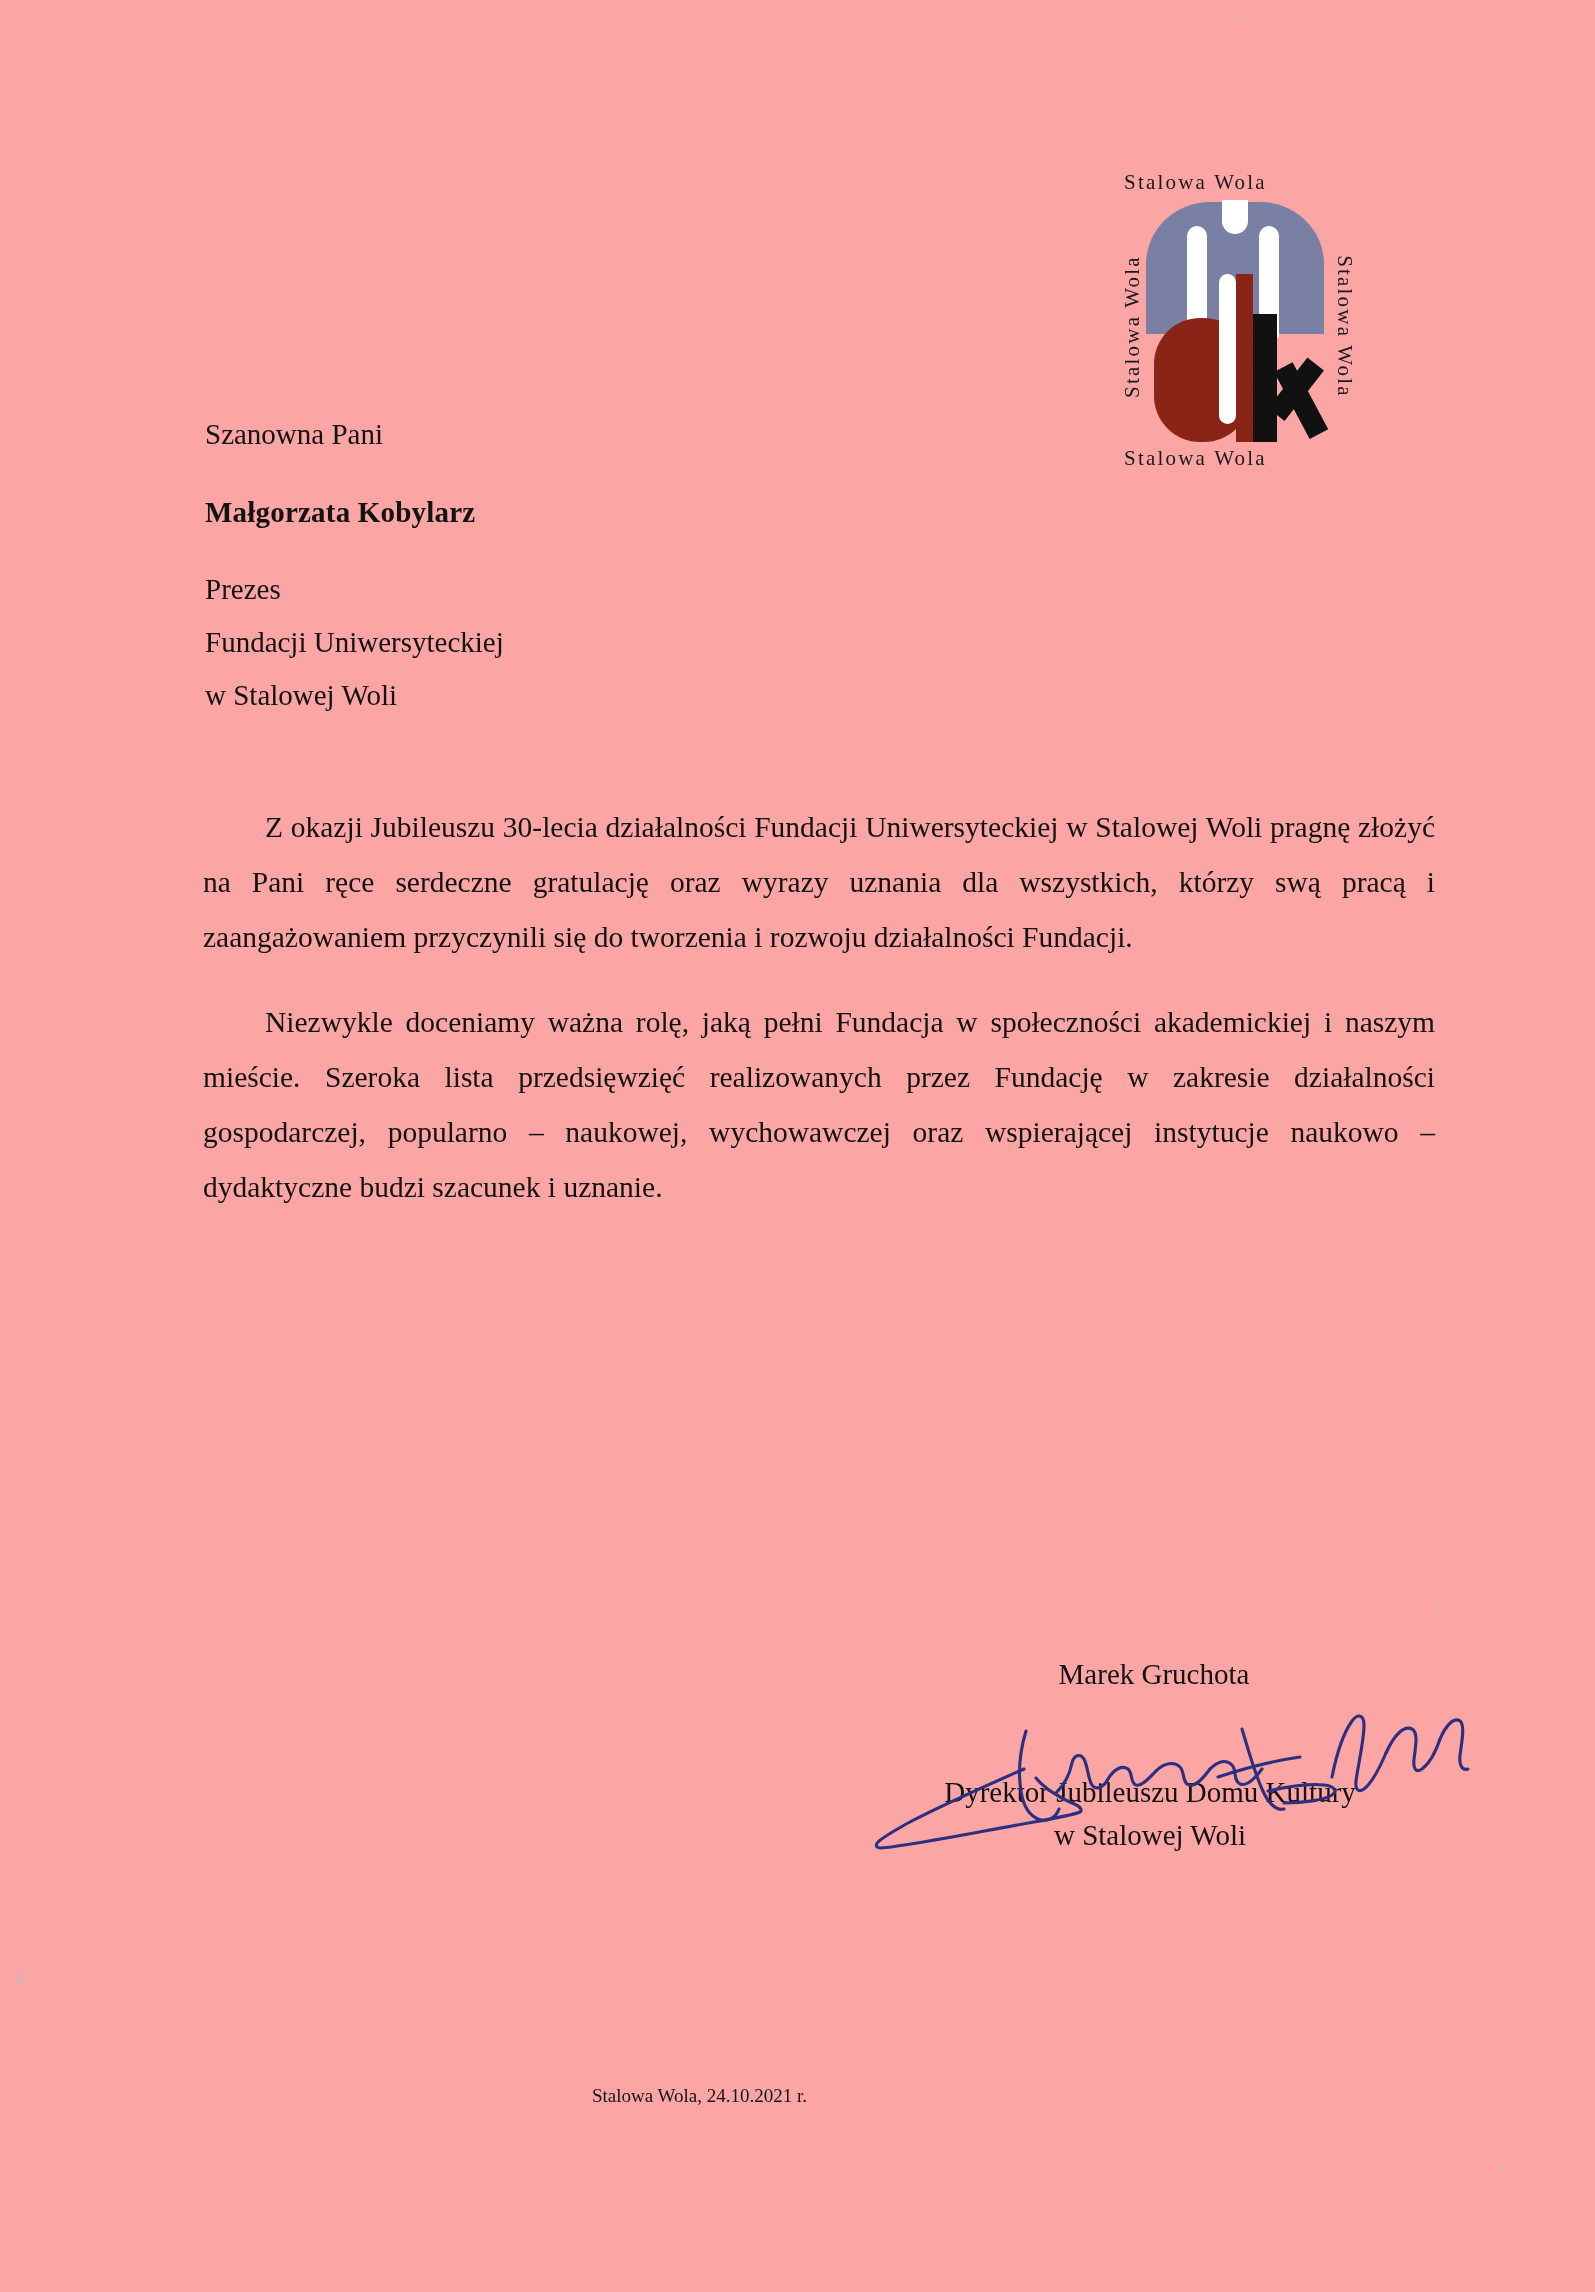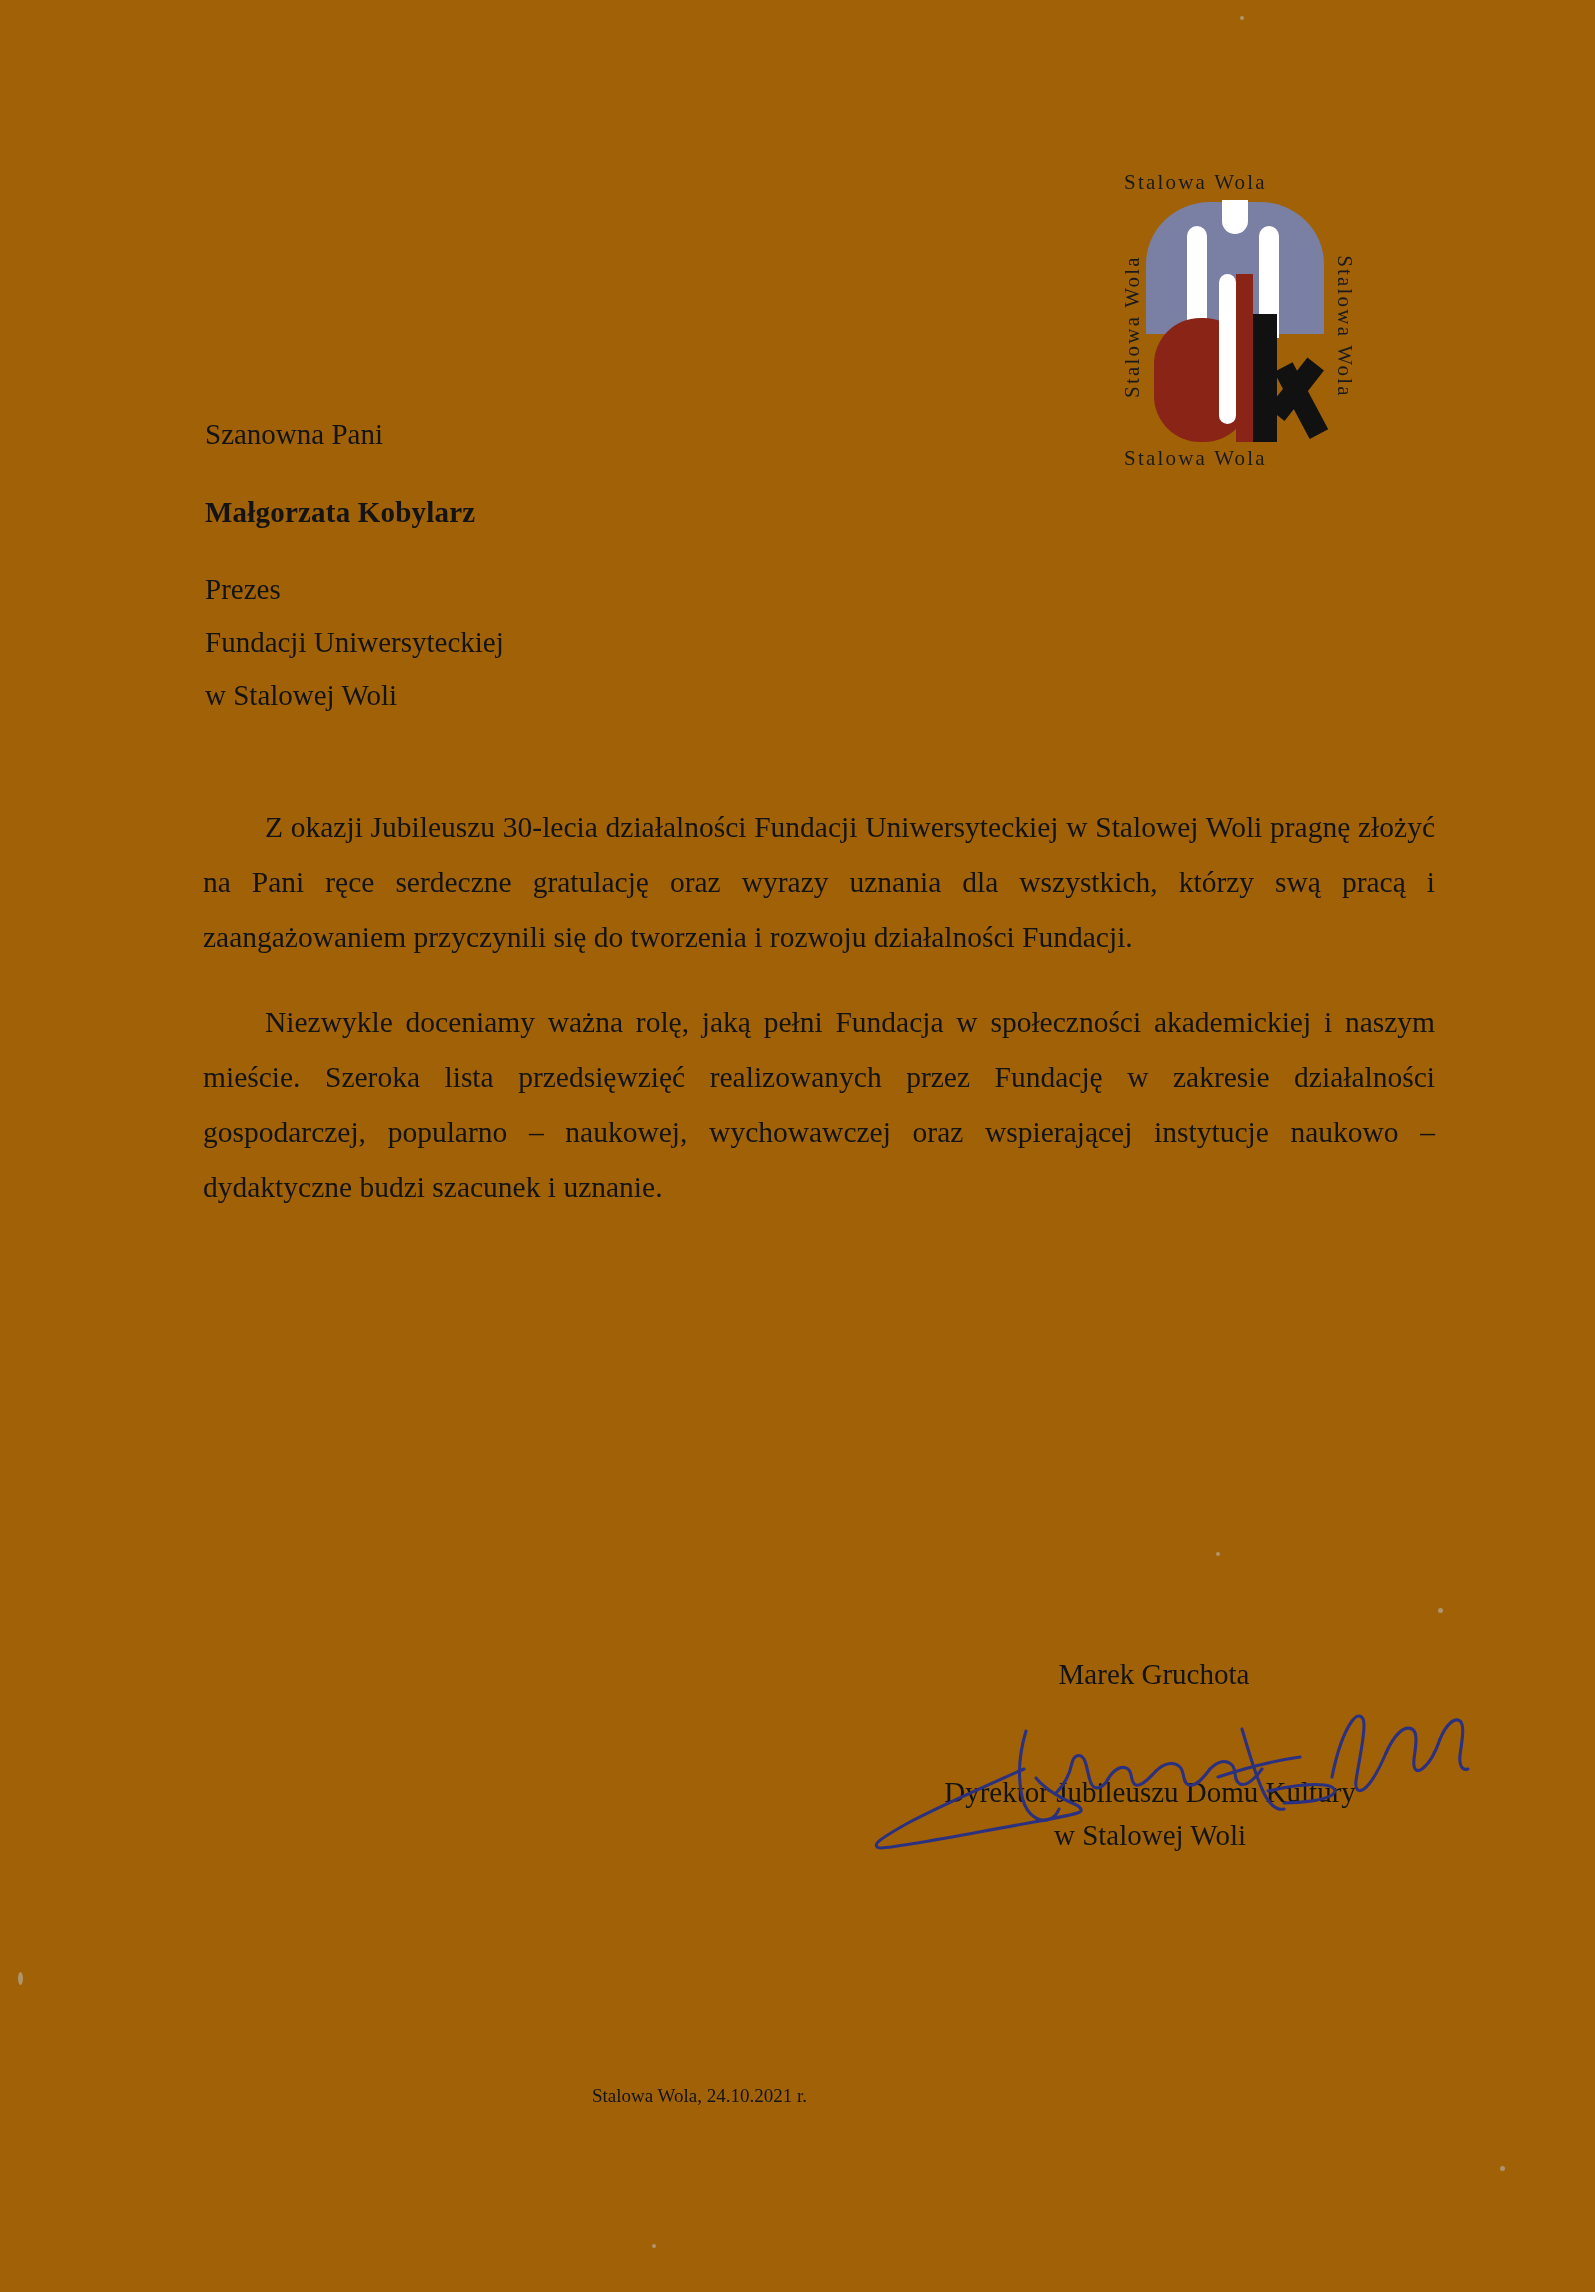--- a/index.html
+++ b/index.html
@@ -14,21 +14,21 @@
     height: 2292px;
     position: relative;
     font-family: "Liberation Serif", "DejaVu Serif", serif;
     color: #141414;
     overflow: hidden;
   }
 
   .page {
     position: absolute;
     inset: 0;
-    background: #a16207;
+    background: #fca5a5;
   }
 
   
   .logo-block {
     position: absolute;
     left: 1112px;
     top: 172px;
     width: 252px;
     height: 298px;
   }

